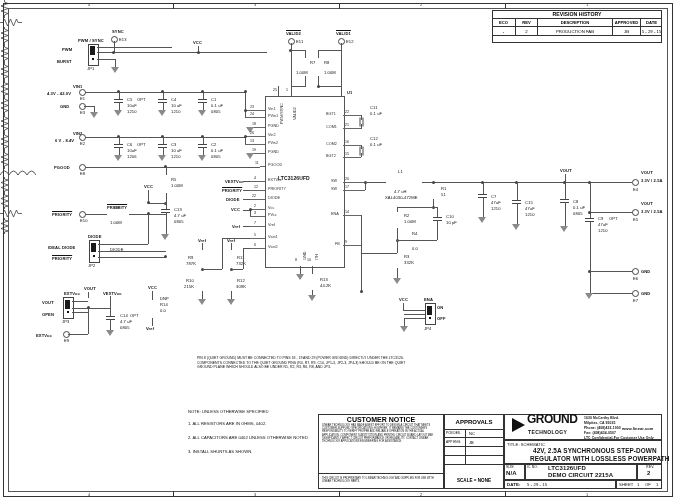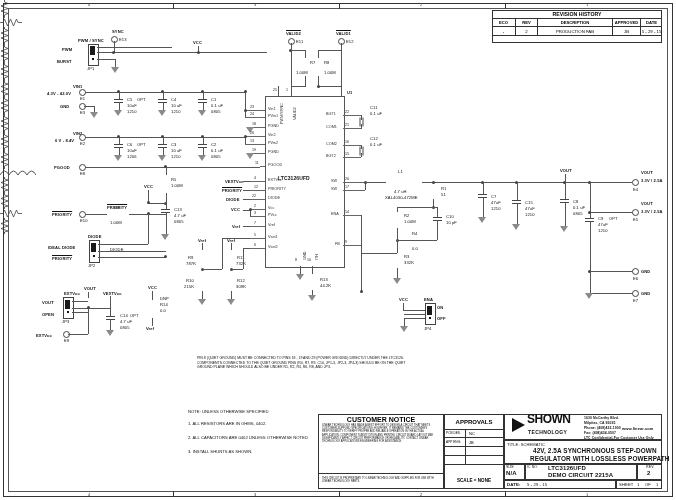--- a/index.html
+++ b/index.html
@@ -725,21 +725,21 @@
   <div class="tb-cell" style="left:444px;top:438px;width:22px;height:9px;font-size:3.2px;justify-content:flex-start;padding-left:2px;border-right:1px solid #333;border-bottom:1px solid #333;">APP ENG.</div>
   <div class="tb-cell" style="left:466px;top:438px;width:38px;height:9px;font-size:4px;justify-content:flex-start;padding-left:3px;border-bottom:1px solid #333;">JB</div>
   <div class="tb-cell" style="left:444px;top:447px;width:22px;height:9px;border-right:1px solid #333;border-bottom:1px solid #333;"></div>
   <div class="tb-cell" style="left:466px;top:447px;width:38px;height:9px;border-bottom:1px solid #333;"></div>
   <div class="tb-cell" style="left:444px;top:456px;width:22px;height:9px;border-right:1px solid #333;border-bottom:1px solid #333;"></div>
   <div class="tb-cell" style="left:466px;top:456px;width:38px;height:9px;border-bottom:1px solid #333;"></div>
   <div class="tb-cell b" style="left:444px;top:472px;width:60px;height:16px;font-size:4.6px;font-weight:bold;">SCALE = NONE</div>
 
   <div class="bx" style="left:504px;top:414px;width:158px;height:26px;"></div>
   <div class="logo-tri" style="left:512px;top:418px;"></div>
-  <div class="t b" style="left:527px;top:417px;font-size:12px;font-weight:bold;letter-spacing:-0.5px;">SHOWN</div>
+  <div class="t b" style="left:527px;top:417px;font-size:12px;font-weight:bold;letter-spacing:-0.5px;">GROUND</div>
   <div class="t b" style="left:528px;top:430px;font-size:5px;font-weight:bold;letter-spacing:0.4px;">TECHNOLOGY</div>
   <div class="t" style="left:584px;top:416px;font-size:3.4px;font-weight:bold;">1630 McCarthy Blvd.</div>
   <div class="t" style="left:584px;top:421px;font-size:3.4px;font-weight:bold;">Milpitas, CA 95035</div>
   <div class="t" style="left:584px;top:426px;font-size:3.4px;font-weight:bold;">Phone: (408)432-1900</div>
   <div class="t" style="left:622px;top:426px;font-size:4px;font-weight:bold;">www.linear.com</div>
   <div class="t" style="left:584px;top:431px;font-size:3.4px;font-weight:bold;">Fax: (408)434-0507</div>
   <div class="t" style="left:584px;top:436px;font-size:3.4px;font-weight:bold;">LTC Confidential-For Customer Use Only</div>
 
   <div class="bx" style="left:504px;top:440px;width:158px;height:24px;"></div>
   <div class="t" style="left:507px;top:442px;font-size:4px;">TITLE:  SCHEMATIC</div>

